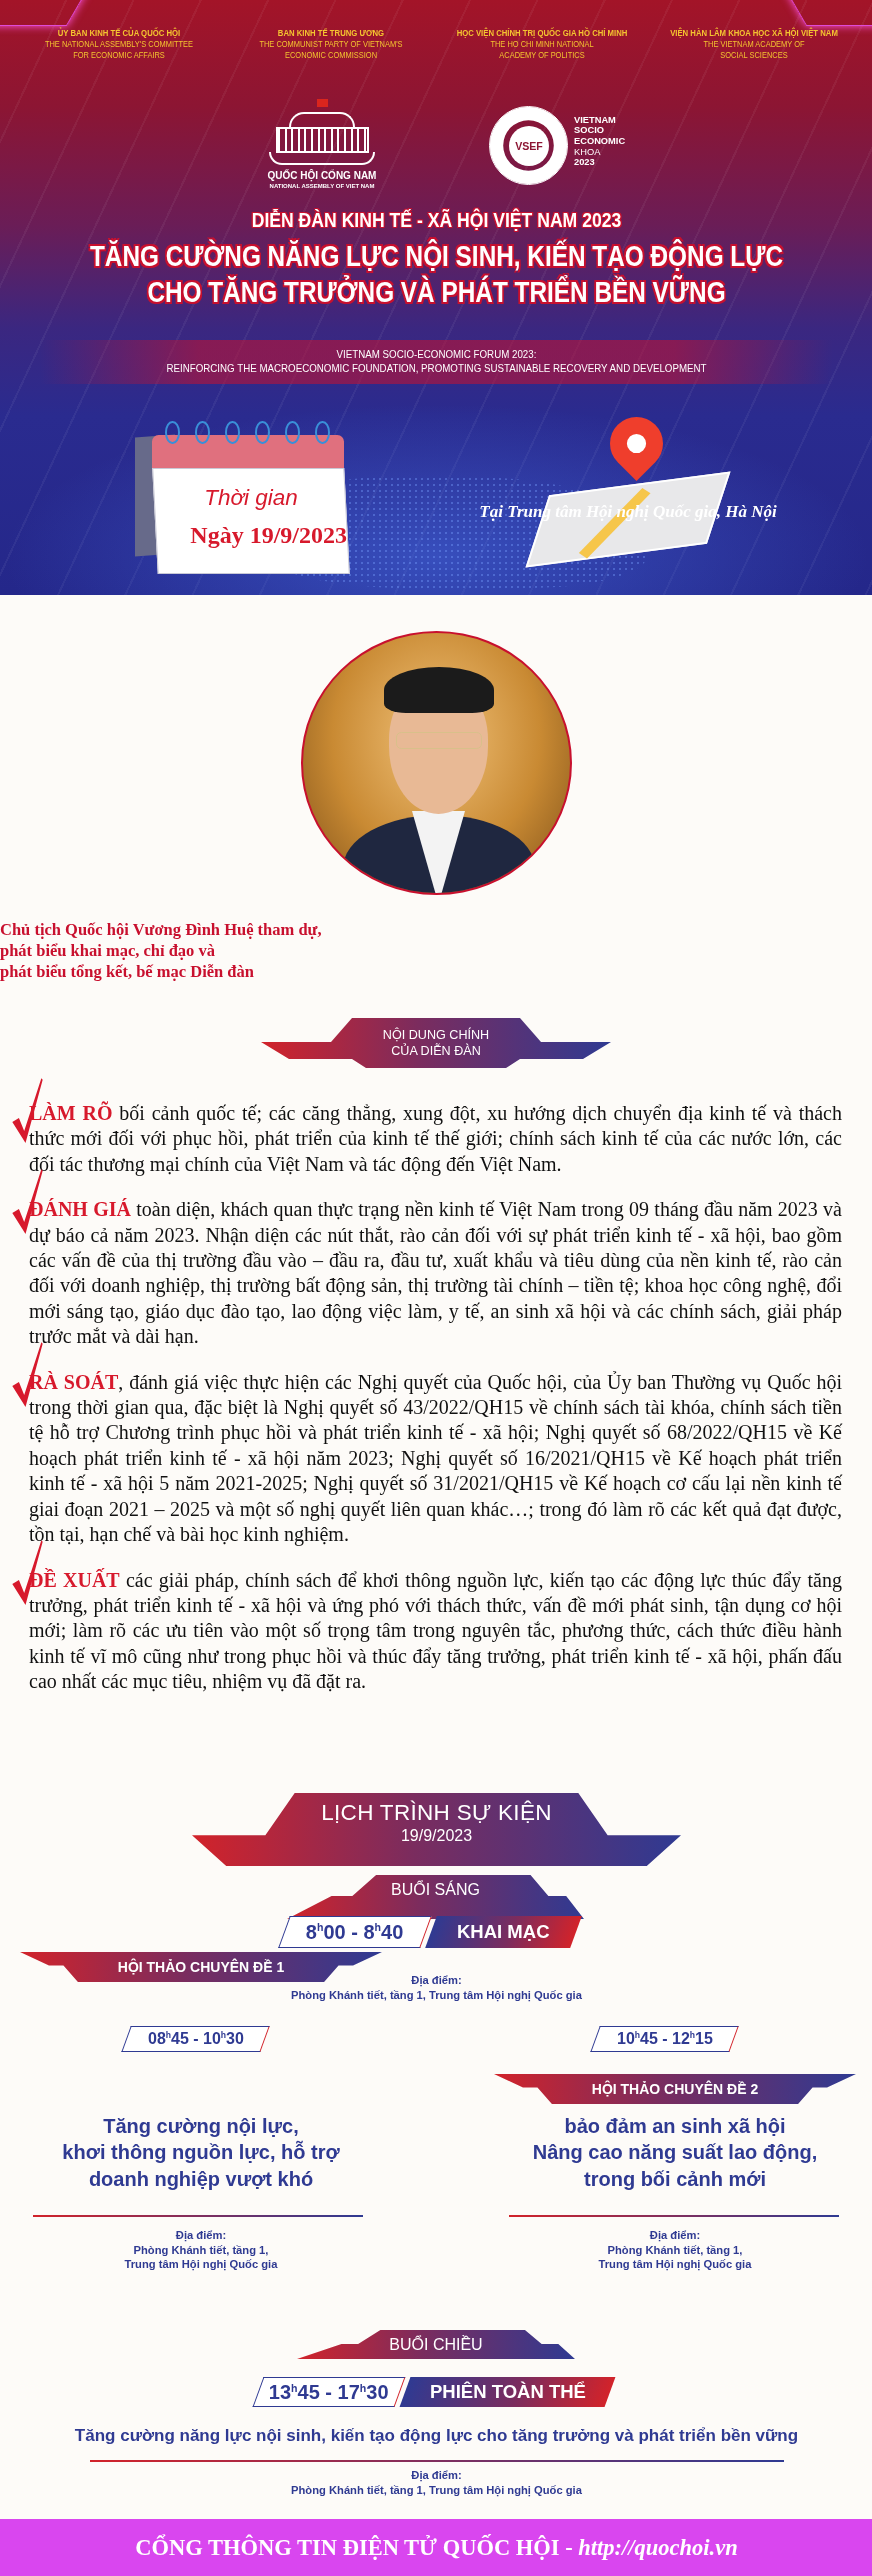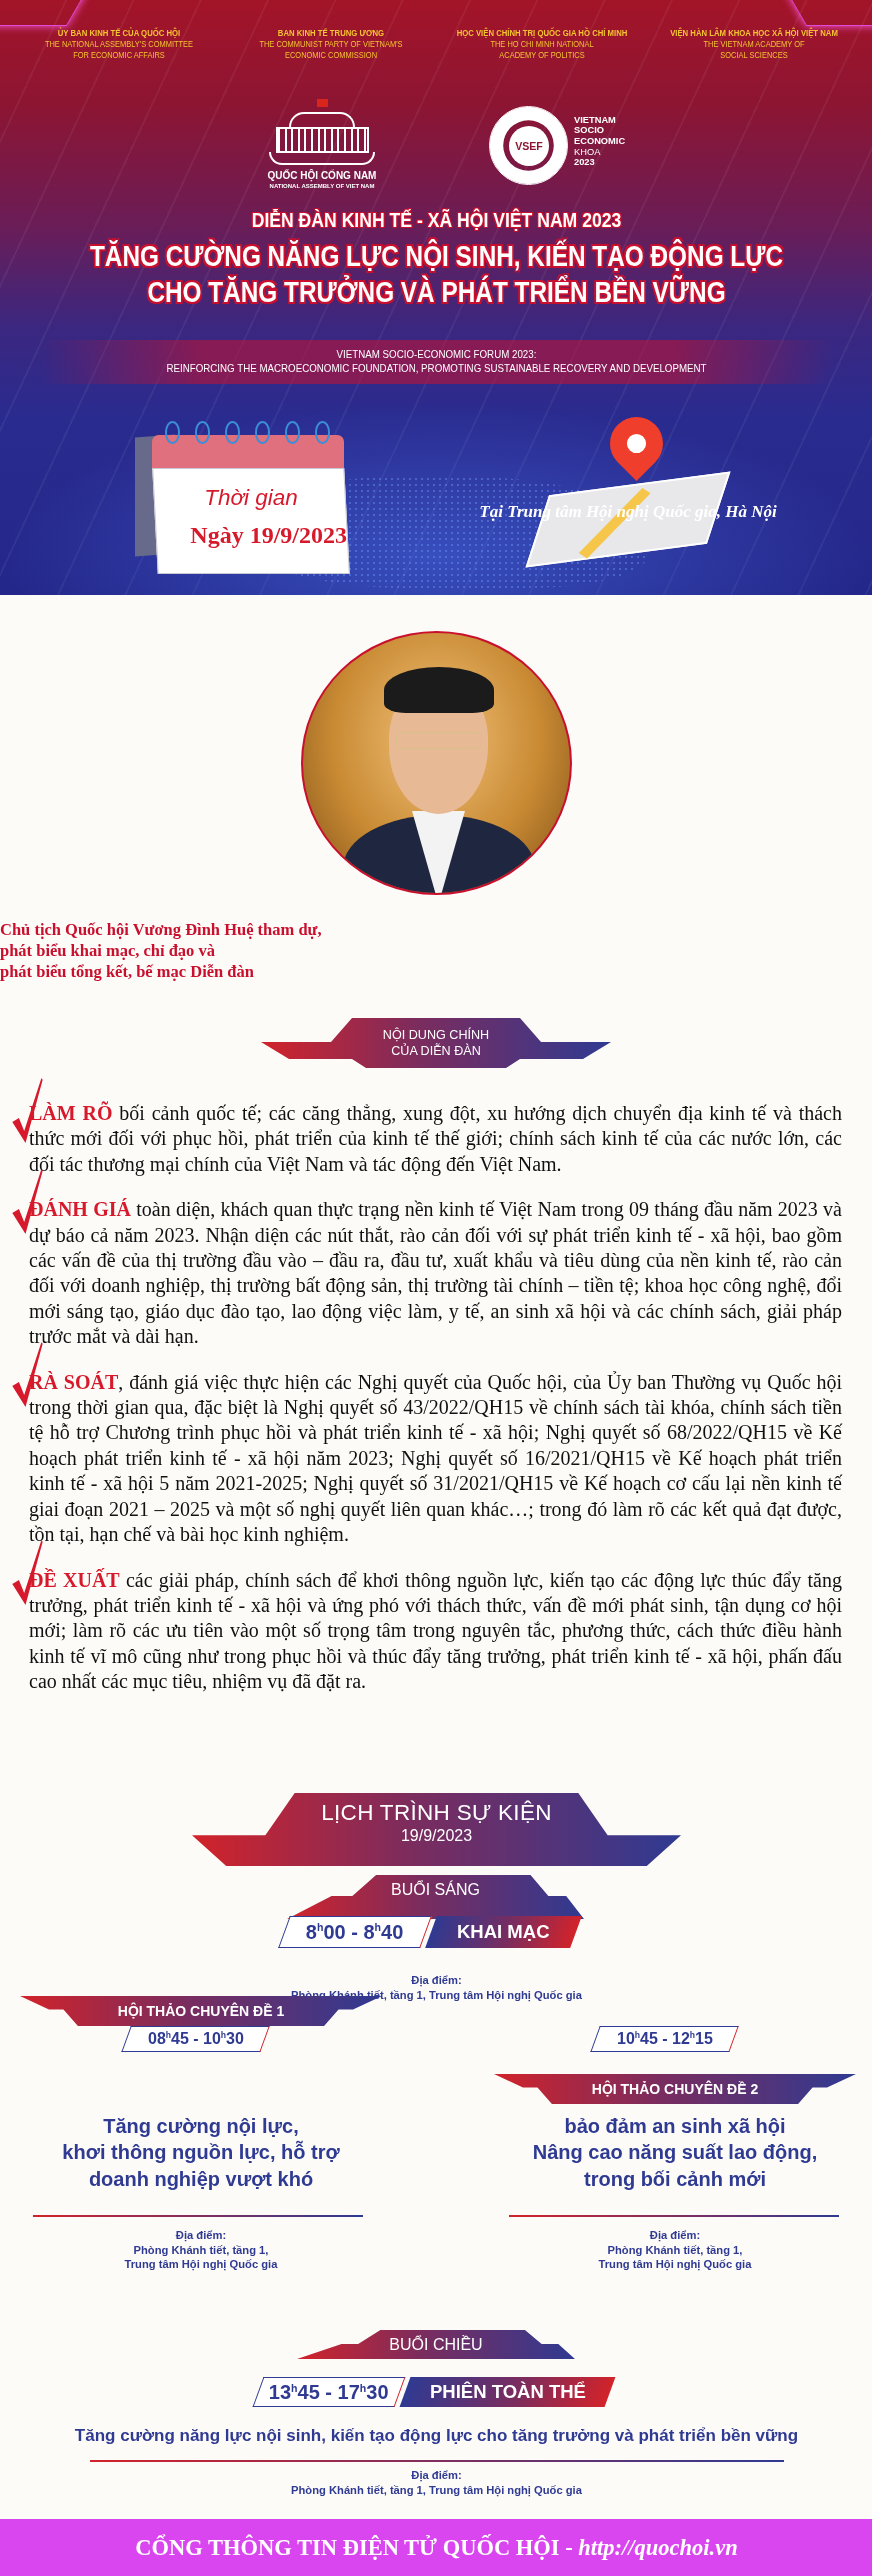--- a/index.html
+++ b/index.html
@@ -233,21 +233,21 @@
 </div>
 
 <div class="place" style="left:0;top:1973px;width:873px">
   <div>Địa điểm:</div>
   <div>Phòng Khánh tiết, tầng 1, Trung tâm Hội nghị Quốc gia</div>
 </div>
 
 <div class="ws-time" style="left:126px;top:2026px;width:139px">
   <span><span>08</span><sup>h</sup><span>45 - 10</span><sup>h</sup><span>30</span></span>
 </div>
-<div class="ws-head" style="left:20px;top:1996px;width:362px">HỘI THẢO CHUYÊN ĐỀ 1</div>
+<div class="ws-head" style="left:20px;top:1952px;width:362px">HỘI THẢO CHUYÊN ĐỀ 1</div>
 <div class="ws-title" style="left:20px;top:2113px;width:362px">
   <div>Tăng cường nội lực,</div>
   <div>khơi thông nguồn lực, hỗ trợ</div>
   <div>doanh nghiệp vượt khó</div>
 </div>
 <div class="divider" style="left:33px;top:2215px;width:330px"></div>
 <div class="place" style="left:20px;top:2228px;width:362px">
   <div>Địa điểm:</div>
   <div>Phòng Khánh tiết, tầng 1,</div>
   <div>Trung tâm Hội nghị Quốc gia</div>

